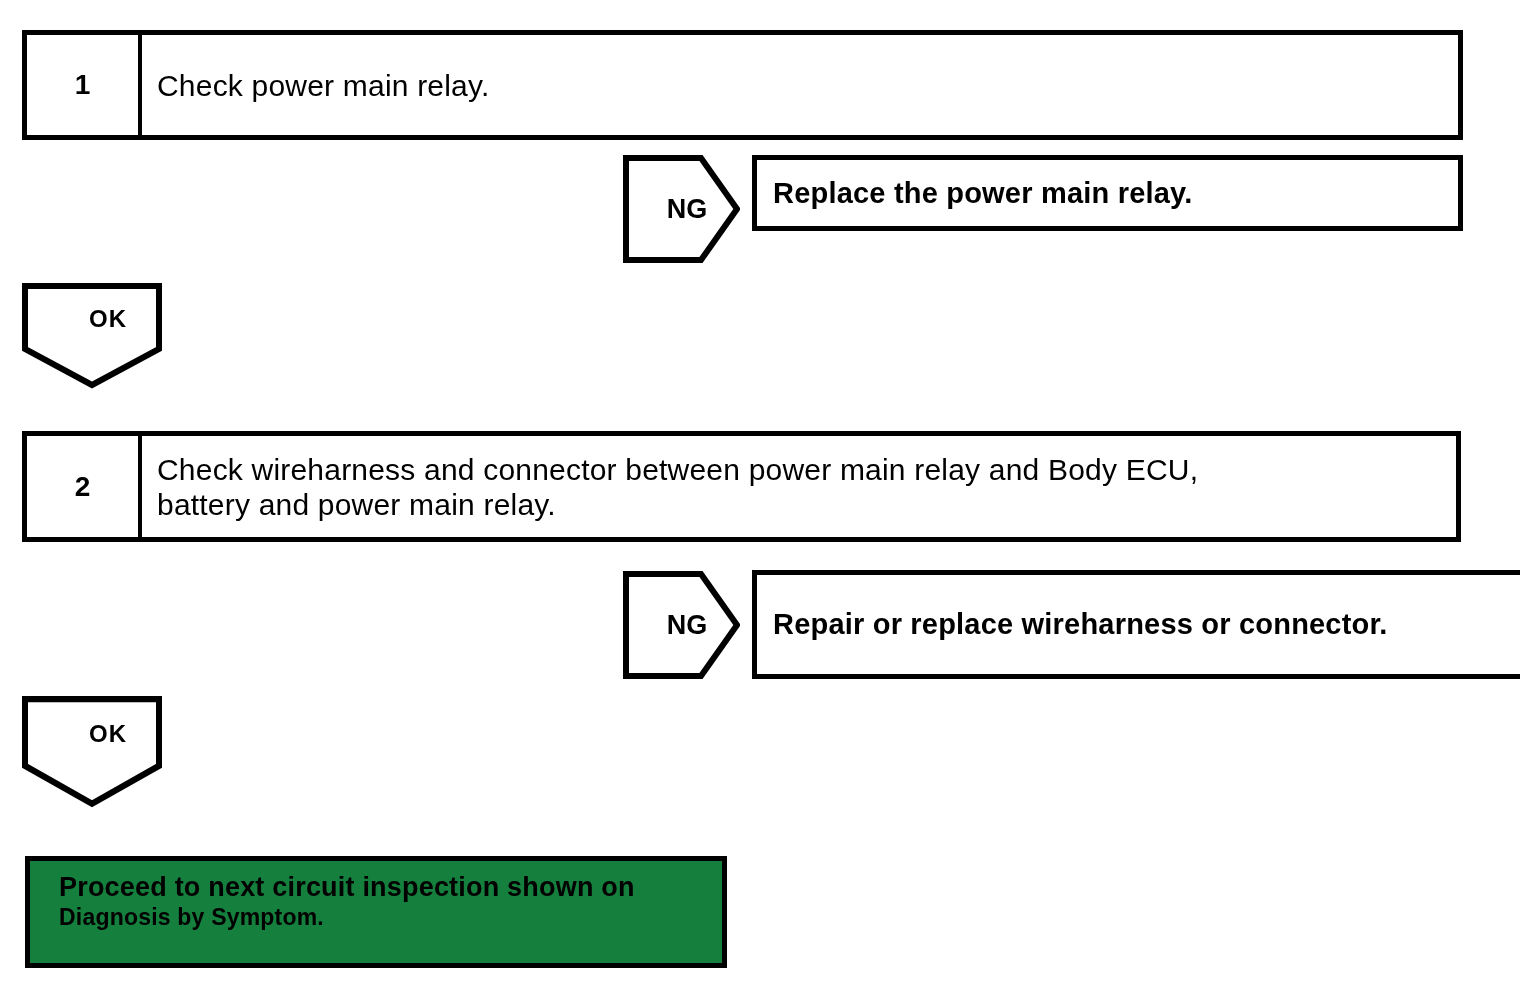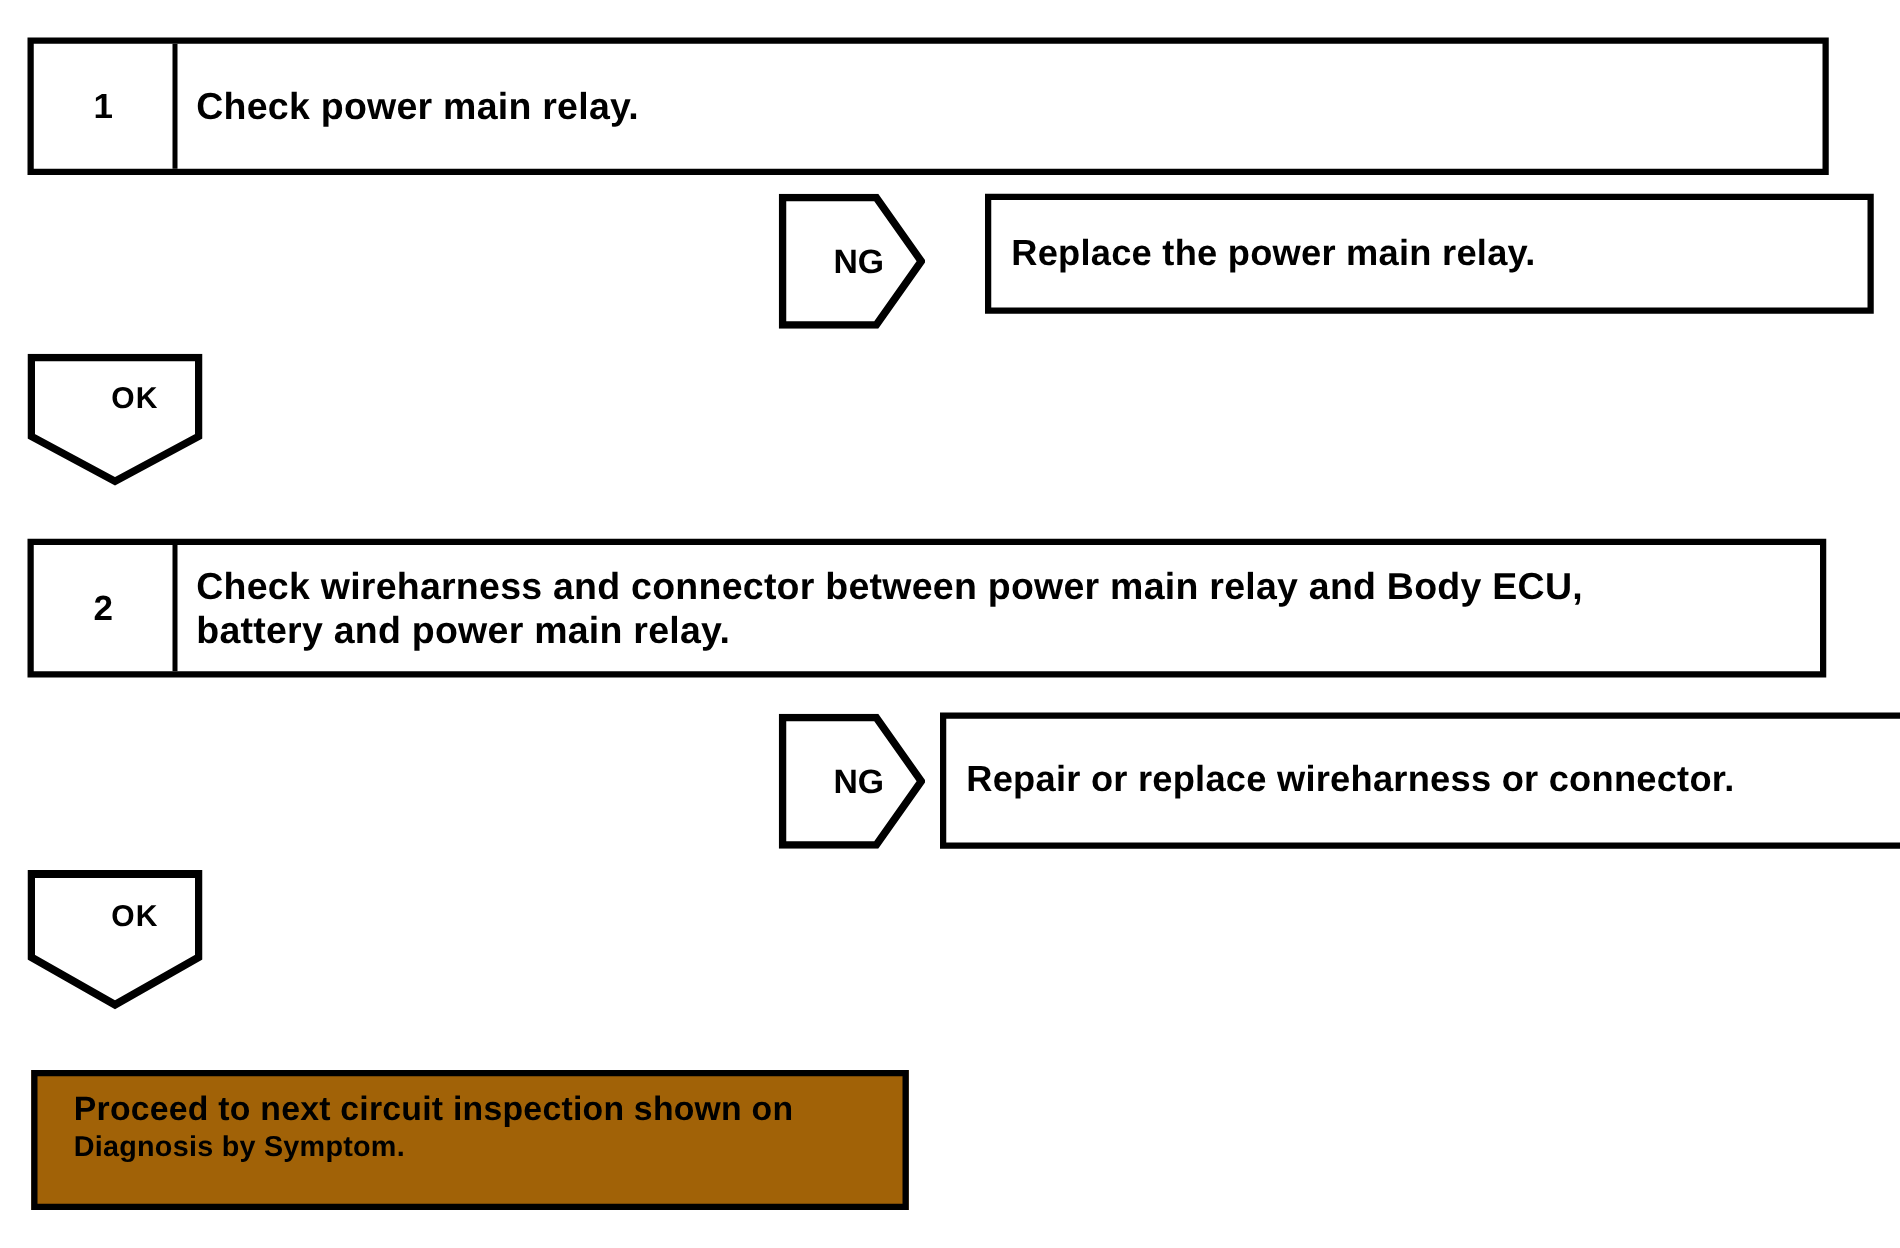--- a/index.html
+++ b/index.html
@@ -34,21 +34,21 @@
     font-size: 28px;
     font-weight: bold;
   }
   .step-text-cell {
     flex: 1 1 auto;
     display: flex;
     align-items: center;
     padding-left: 15px;
     padding-right: 28px;
     font-size: 30px;
-    font-weight: bold;
+    font-weight: normal;
     line-height: 35px;
     white-space: pre-line;
     letter-spacing: 0.2px;
   }
 
   
   .action-box {
     border: 5px solid #000000;
     background: #ffffff;
     display: flex;
@@ -77,21 +77,21 @@
   }
   .ok-label {
     left: 0; right: 0; top: 0; height: 68%;
     font-size: 24px;
     letter-spacing: 1px;
   }
 
   
   .final-box {
     border: 5px solid #000000;
-    background: #a16207;
+    background: #15803d;
     padding: 11px 10px 10px 29px;
   }
   .final-line1 {
     display: block;
     font-size: 27px;
     font-weight: bold;
     line-height: 31px;
     letter-spacing: 0.2px;
   }
   .final-line2 {
@@ -112,21 +112,21 @@
     <div class="step-text-cell">Check power main relay.</div>
   </div>
 
   <div class="abs pointer" style="left:623px; top:155px; width:117px; height:108px;">
     <svg viewBox="0 0 117 108" preserveAspectRatio="none">
       <polygon points="3,3 78,3 114,54 78,105 3,105" fill="#ffffff" stroke="#000000" stroke-width="6"></polygon>
     </svg>
     <span class="pointer-label ng-label">NG</span>
   </div>
 
-  <div class="abs action-box" style="left:752px; top:155px; width:711px; height:96px;margin-left:36px;">
+  <div class="abs action-box" style="left:752px; top:155px; width:711px; height:76px;">
     <span>Replace the power main relay.</span>
   </div>
 
   <div class="abs pointer" style="left:22px; top:283px; width:140px; height:106px;">
     <svg viewBox="0 0 140 106" preserveAspectRatio="none">
       <polygon points="3,3 137,3 137,66 70,102 3,66" fill="#ffffff" stroke="#000000" stroke-width="6"></polygon>
     </svg>
     <span class="pointer-label ok-label">OK</span>
   </div>
 

